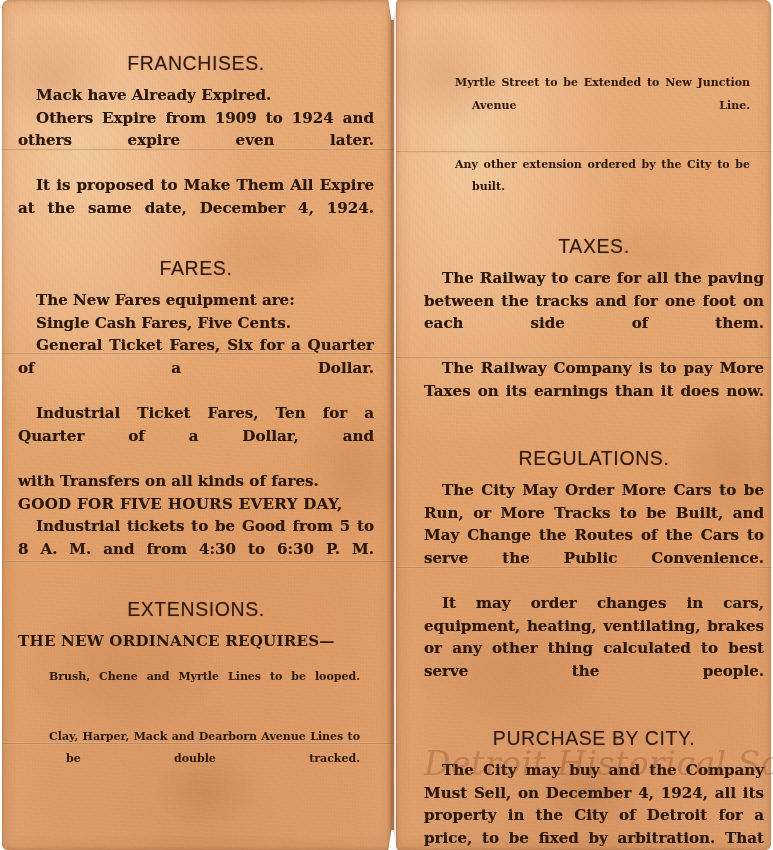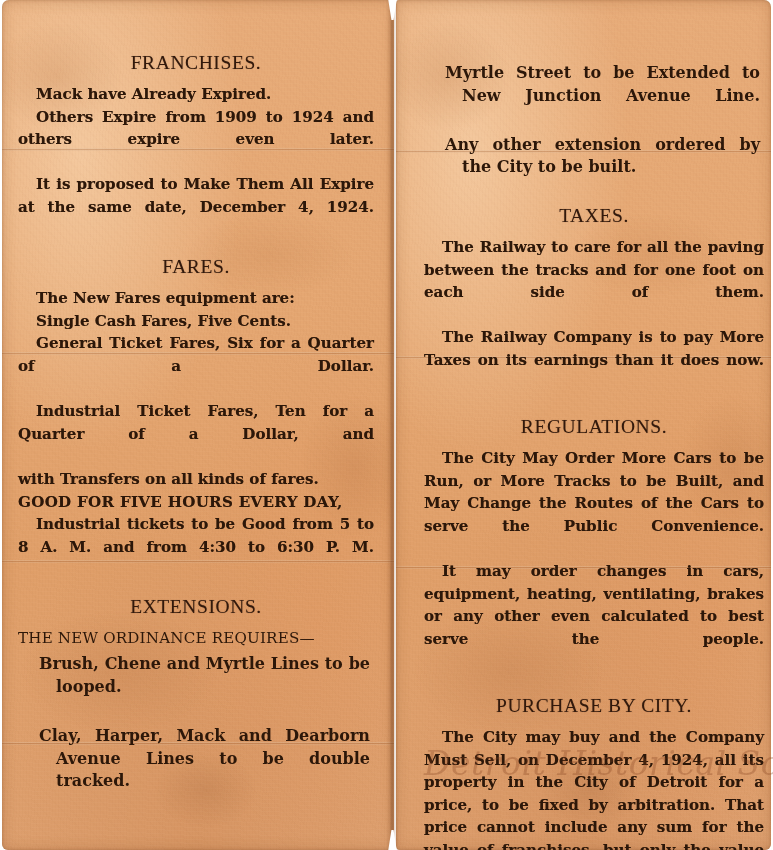--- a/index.html
+++ b/index.html
@@ -116,21 +116,21 @@
   .col {
     position: absolute;
     top: 0;
     color: #2a160b;
   }
   .col-left  { left: 18px;  width: 356px; }
   .col-right { left: 424px; width: 340px; }
 
   h2.section {
     margin: 0;
-    font-family: Liberation Serif, serif;
+    font-family: Liberation Sans, sans-serif;
     font-weight: 400;
     font-size: 19.5px;
     letter-spacing: 0.6px;
     text-align: center;
     color: #32190c;
     text-shadow: 0 0 1px rgba(50,25,12,0.35);
   }
 
   p.body, div.body {
     margin: 0;
@@ -142,33 +142,33 @@
     text-shadow: 0 0 0.6px rgba(44,23,9,0.5);
   }
   .indent { text-indent: 18px; }
   .just-stretch { text-align: justify; }
   .just-stretch::after { content: ""; display: inline-block; width: 100%; }
 
   
   .ext-head {
     margin: 0;
     font-family: "DejaVu Serif", serif;
-    font-weight: 400;
+    font-weight: 700;
     font-size: 15.1px;
     line-height: 22.6px;
     letter-spacing: 0.2px;
     color: #2c1709;
   }
   .ext-item {
-    margin: 4px;
+    margin: 14px;
     padding-left: 34px;
     text-indent: -17px;
     font-family: "DejaVu Serif", serif;
     font-weight: 700;
-    font-size: 16px;
+    font-size: 11px;
     line-height: 22.6px;
     color: #2c1709;
     text-align: justify;
   }
   .ext-item::after { content: ""; display: inline-block; width: 100%; }
   .ext-item.nostretch::after { content: none; }
 
   .caps {
     font-family: "DejaVu Serif", serif;
     font-weight: 700;
@@ -266,21 +266,21 @@
     <div class="space-s"></div>
 
     <p class="body indent just-stretch">The Railway to care for all the paving between the tracks and for one foot on each side of them.</p>
     <p class="body indent just-stretch">The Railway Company is to pay More Taxes on its earnings than it does now.</p>
 
     <div class="space-l"></div>
     <h2 class="section">REGULATIONS.</h2>
     <div class="space-s"></div>
 
     <p class="body indent just-stretch">The City May Order More Cars to be Run, or More Tracks to be Built, and May Change the Routes of the Cars to serve the Public Convenience.</p>
-    <p class="body indent just-stretch">It may order changes in cars, equipment, heating, ventilating, brakes or any other even calculated to best serve the people.</p>
+    <p class="body indent just-stretch">It may order changes in cars, equipment, heating, ventilating, brakes or any other thing calculated to best serve the people.</p>
 
     <div class="space-l"></div>
     <h2 class="section">PURCHASE BY CITY.</h2>
     <div class="space-s"></div>
 
     <p class="body indent just-stretch">The City may buy and the Company Must Sell, on December 4, 1924, all its property in the City of Detroit for a price, to be fixed by arbitration. That price cannot include any sum for the value of franchises, but only the value of the property at the time of purchase, just as it stands and making allowances for wear and tear.</p>
   </div>
 
   <div class="watermark">Detroit Historical Society</div>
 

